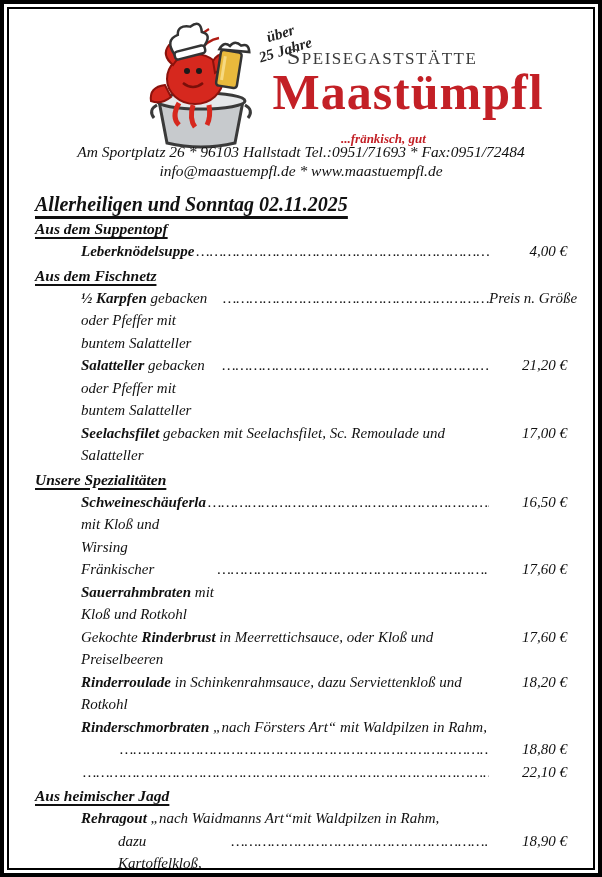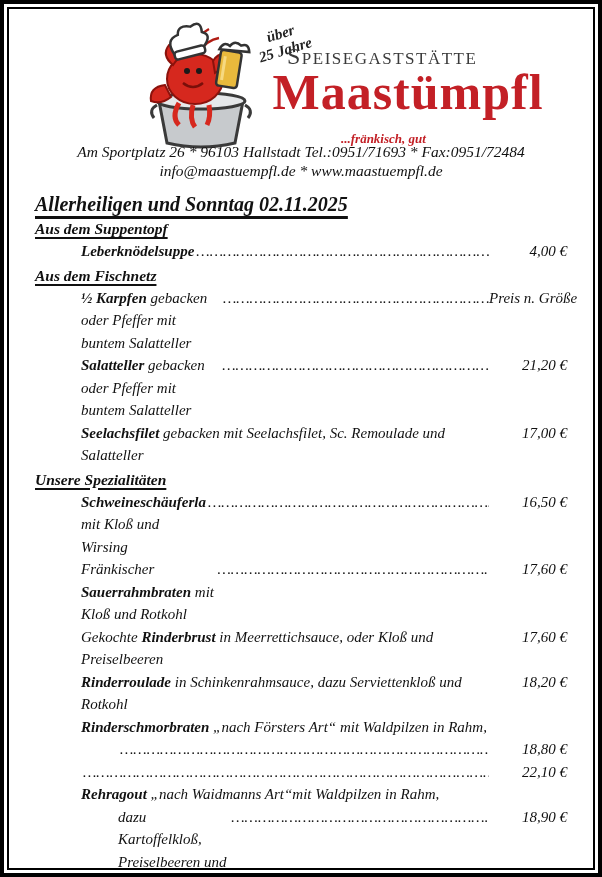--- a/index.html
+++ b/index.html
@@ -199,20 +199,21 @@
           <span class="leader"></span>
         </div>
         <div class="menu-line indent">
           <span class="leader">………………………………………………………………………………………………………………………………</span>
           <span class="price">18,80 €</span>
         </div>
         <div class="menu-line">
           <span class="leader">………………………………………………………………………………………………………………………………</span>
           <span class="price">22,10 €</span>
         </div>
+        <div class="section-heading">Aus heimischer Jagd</div>
         <div class="menu-line">
           <span class="line-text"><span class="bold">Rehragout</span><span> „nach Waidmanns Art“mit Waldpilzen in Rahm,</span></span>
           <span class="leader"></span>
         </div>
         <div class="menu-line indent">
           <span class="line-text"><span>dazu Kartoffelkloß, Preiselbeeren und Rotkohl </span></span>
           <span class="leader">………………………………………………………………………………………………………………………………</span>
           <span class="price">18,90 €</span>
         </div>
       </div>

